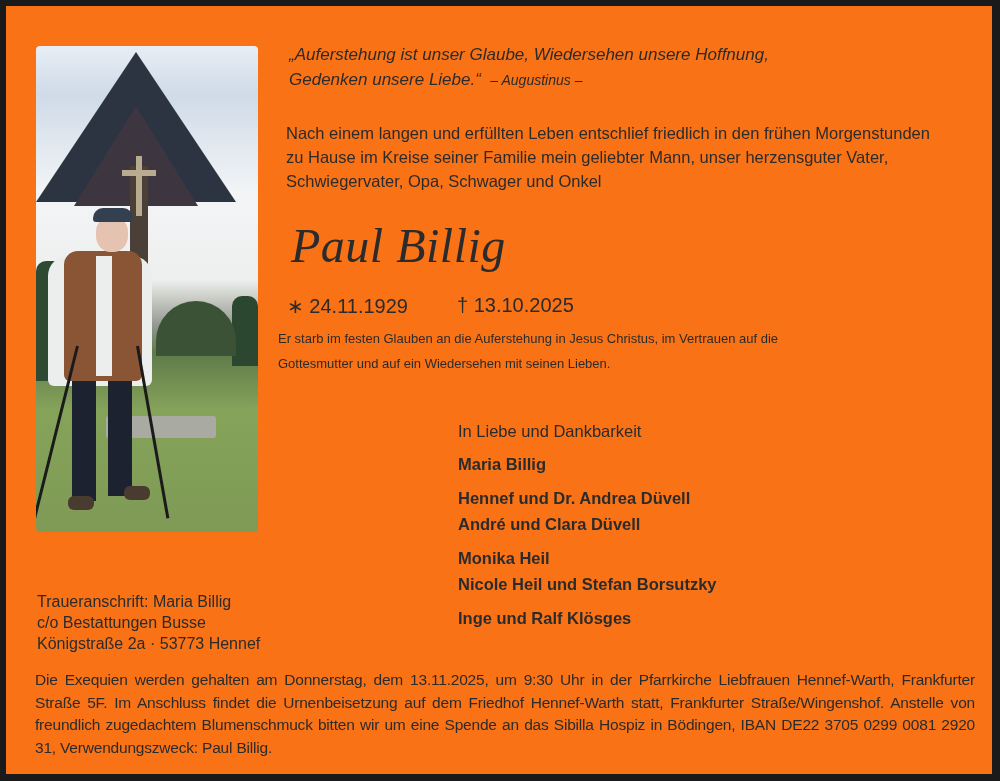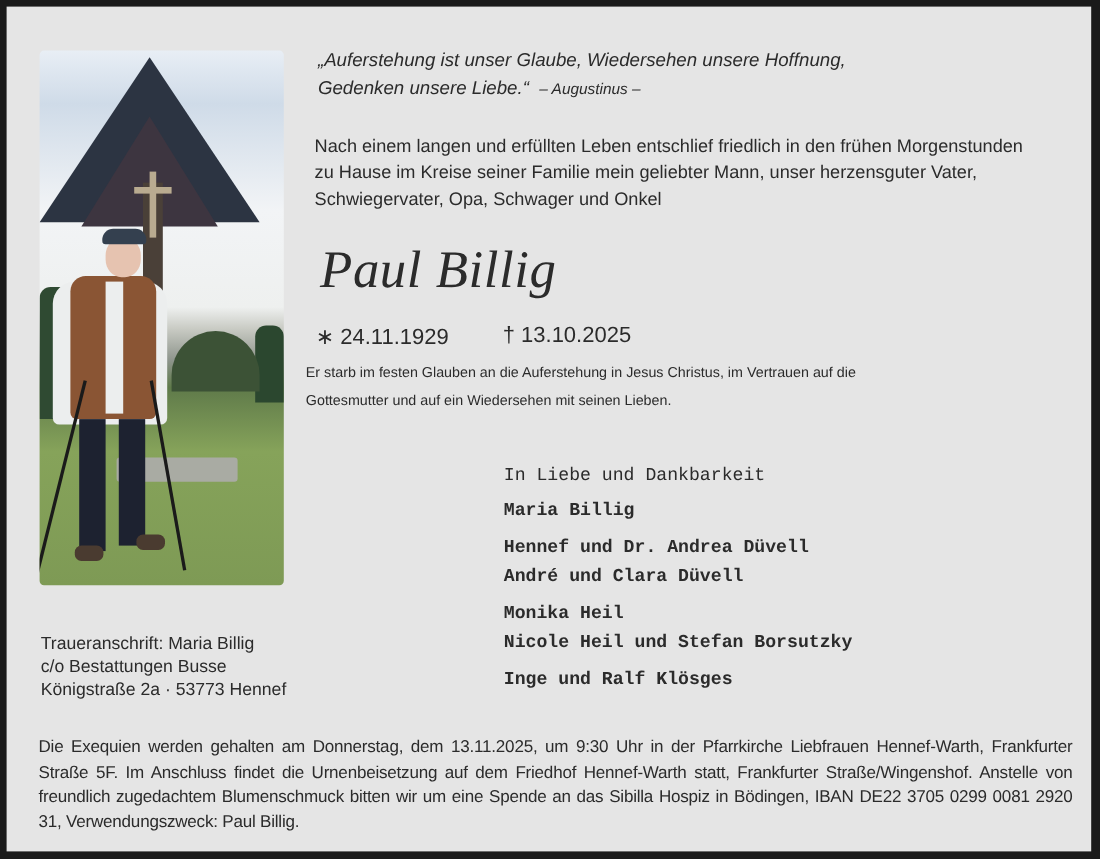--- a/index.html
+++ b/index.html
@@ -1,17 +1,17 @@
 <!DOCTYPE html>
 <html><head>
 <meta charset="utf-8">
 <style>
   html, body { margin:0; padding:0; }
   body { width:1000px; height:781px; background:#1a1a1a; position:relative; overflow:hidden; }
-  .card { position:absolute; left:6px; top:6px; width:986px; height:768px; background:#e5e5e5; }
+  .card { position:absolute; left:6px; top:6px; width:986px; height:768px; background:#f97316; }
   .text { font-family:"Liberation Sans", sans-serif; color:#2b2b2b; }
 
   .photo { position:absolute; left:30px; top:40px; width:222px; height:486px; overflow:hidden;
     background:linear-gradient(#e8eef5 0%, #cfdbe8 10%, #f2f4f6 30%, #eef0ef 48%, #c9cbc4 52%, #8d948b 58%, #5f7a4a 63%, #86a35a 75%, #7e9a55 100%);
     border-radius:4px; }
   .photo .roof { position:absolute; left:0px; top:6px; width:0; height:0;
     border-left:100px solid transparent; border-right:100px solid transparent; border-bottom:150px solid #2c3442; }
   .photo .roofin { position:absolute; left:38px; top:60px; width:0; height:0;
     border-left:62px solid transparent; border-right:62px solid transparent; border-bottom:100px solid #3d3540; }
   .photo .post { position:absolute; left:94px; top:120px; width:18px; height:120px; background:#4a4038; }
@@ -34,24 +34,24 @@
   .photo .pole-r { position:absolute; left:100px; top:300px; width:3px; height:175px; background:#1a1a1a; transform:rotate(-10deg); transform-origin:top; }
 
   .quote { position:absolute; left:283px; top:36px; width:560px; font-style:italic; font-size:17px; line-height:25px; text-align:justify; }
   .quote .author { font-size:14px; font-style:italic; }
   .intro { position:absolute; left:280px; top:115px; width:700px; font-size:16.5px; line-height:24px; }
   .name { position:absolute; left:285px; top:200px; font-family:"Liberation Serif", serif; font-style:italic; font-size:48px; color:#2b2b2b; letter-spacing:0.5px;margin-top:12px; }
   .dates { position:absolute; left:281px; top:288px; font-size:20px; }
   .dates .death { position:absolute; left:170px; top:0; white-space:nowrap; }
   .dates .birth { white-space:nowrap; }
   .faith { position:absolute; left:272px; top:320px; width:700px; font-size:13px; line-height:25px; }
-  .signatories { position:absolute; left:452px; top:416px; font-size:16.5px;font-family:Liberation Mono, monospace; }
+  .signatories { position:absolute; left:452px; top:416px; font-size:16.5px; }
   .signatories .lead { margin-bottom:10px; }
   .signatories .grp { font-weight:bold; line-height:26px; margin-bottom:8px; }
-  .address { position:absolute; left:31px; top:569px; font-size:16px; line-height:21px; }
+  .address { position:absolute; left:31px; top:585px; font-size:16px; line-height:21px; }
   .funeral { position:absolute; left:29px; top:663px; width:940px; font-family:"Liberation Sans Narrow", "Liberation Sans", sans-serif; font-size:15.5px; line-height:22.5px; text-align:justify; letter-spacing:-0.2px; }
 </style>
 </head>
 <body>
 
 <div class="card">
 
   <div class="photo">
     <div class="roof"></div>
     <div class="roofin"></div>

